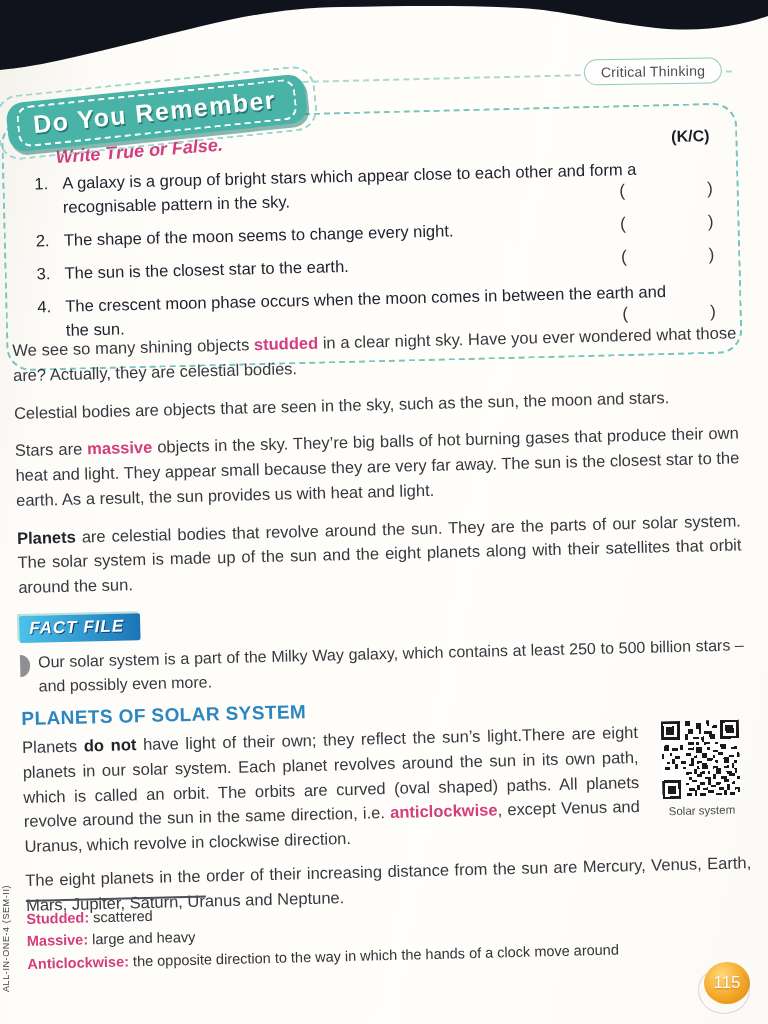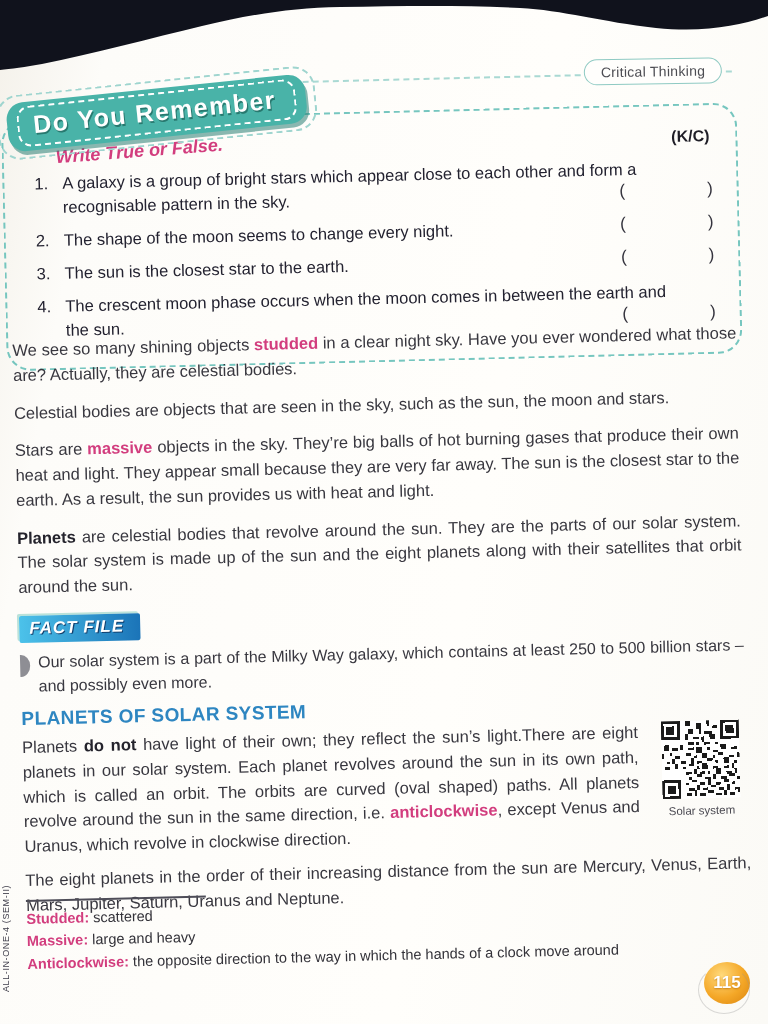--- a/index.html
+++ b/index.html
@@ -106,21 +106,21 @@
   
   .side-label{
     position:absolute; left:1px; top:862px; font-size:9px; color:#3c3b48;
     writing-mode:vertical-rl; transform:rotate(180deg); letter-spacing:.6px;
     height:130px; white-space:nowrap;
   }
   .pg-badge{
     position:absolute; left:704px; top:962px; width:46px; height:42px;
     border-radius:50%;
     background:radial-gradient(circle at 38% 32%, #ffda7d 0%, #f4a727 55%, #d9830e 100%);
-    color:#fff; font-weight:bold; font-size:17px;
+    color:#fff; font-weight:normal; font-size:17px;
     display:flex; align-items:center; justify-content:center;
     text-shadow:0 1px 2px rgba(196,122,16,.9);
   }
   .pg-badge::after{
     content:""; position:absolute; left:-6px; top:4px; width:50px; height:46px;
     border-radius:50%; border:1.5px solid rgba(150,150,150,.35); border-top-color:transparent;
   }
 </style>
 </head>
 <body>

